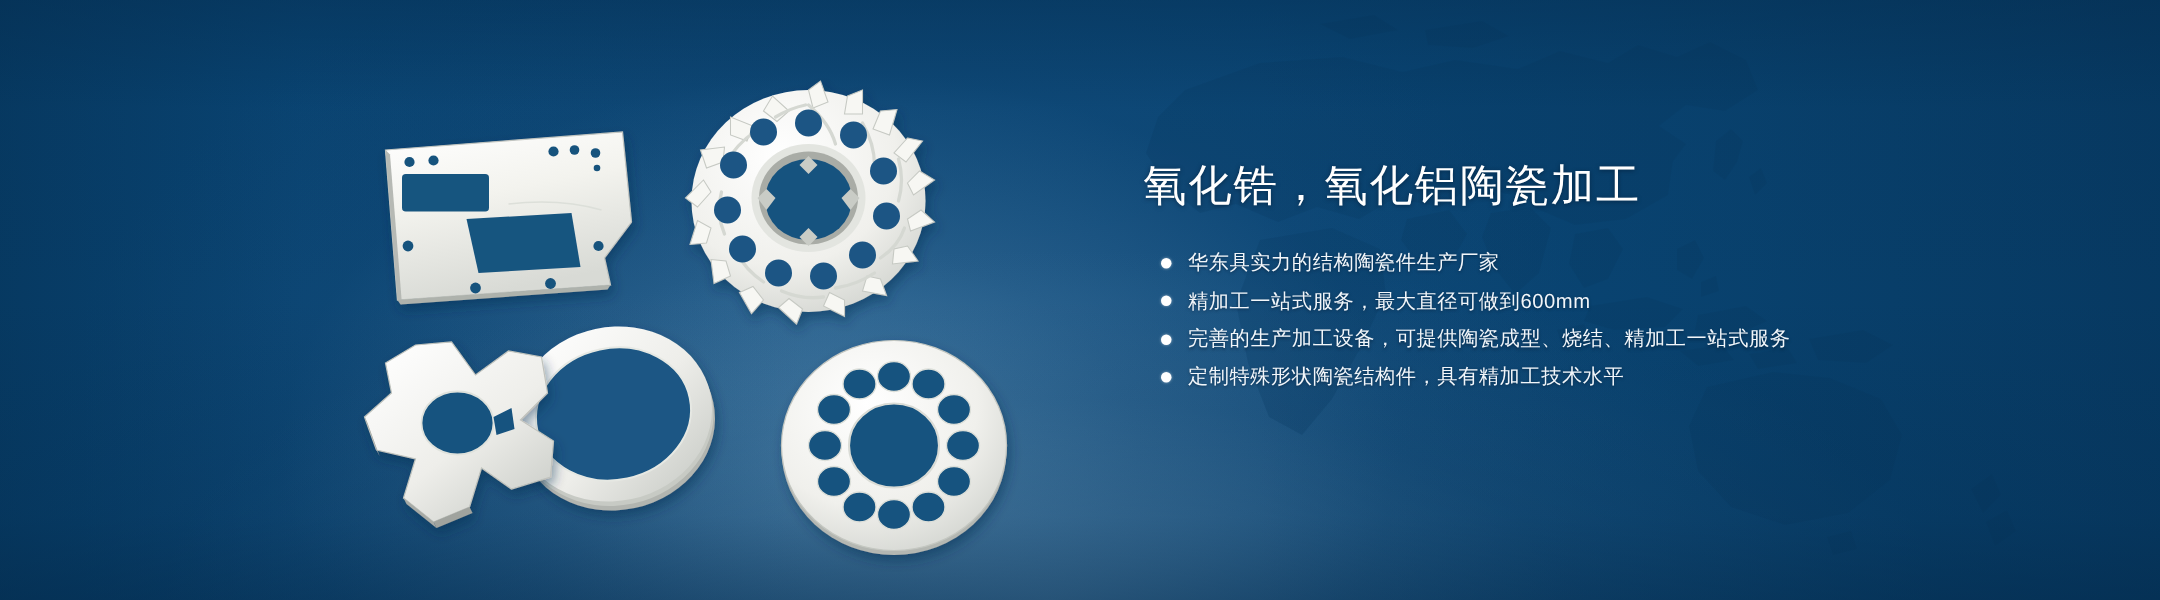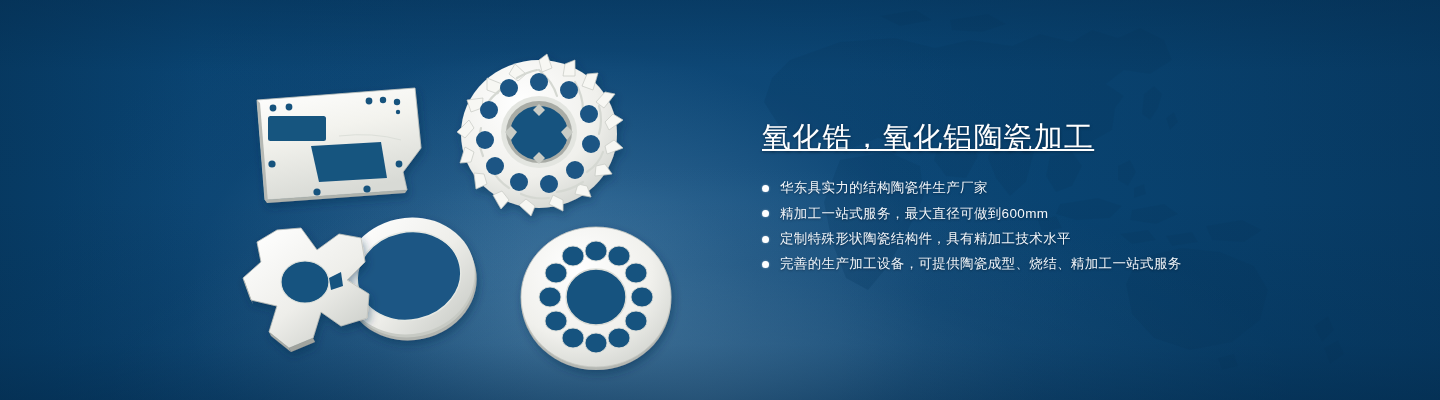--- a/index.html
+++ b/index.html
@@ -98,28 +98,27 @@
     left: 762px;
     top: 108px;
     width: 600px;
   }
   .headline {
     color: #ffffff;
     font-size: 29px;
     line-height: 1.12;
     font-weight: 400;
     letter-spacing: 1.2px;
-    margin: 13px 0 26px 0;
+    margin: 0 0 26px 0;
     text-shadow: 0 1px 3px rgba(0,20,40,0.55);
     white-space: nowrap;
-    text-decoration: underline;
   }
   .bullets {
     list-style: none;
-    margin: 0;
+    margin: 12px;
     padding: 0;
   }
   .bullet {
     display: flex;
     align-items: center;
     margin-bottom: 7px;
     white-space: nowrap;
   }
   .bullet:last-child { margin-bottom: 0; }
   .dot {
@@ -370,22 +369,22 @@
       <li class="bullet">
         <span class="dot"></span>
         <span class="btext">华东具实力的结构陶瓷件生产厂家</span>
       </li>
       <li class="bullet">
         <span class="dot"></span>
         <span class="btext">精加工一站式服务，最大直径可做到600mm</span>
       </li>
       <li class="bullet">
         <span class="dot"></span>
-        <span class="btext">定制特殊形状陶瓷结构件，具有精加工技术水平</span>
+        <span class="btext">完善的生产加工设备，可提供陶瓷成型、烧结、精加工一站式服务</span>
       </li>
       <li class="bullet">
         <span class="dot"></span>
-        <span class="btext">完善的生产加工设备，可提供陶瓷成型、烧结、精加工一站式服务</span>
+        <span class="btext">定制特殊形状陶瓷结构件，具有精加工技术水平</span>
       </li>
     </ul>
   </div>
 
 </div>
 
 </body></html>

